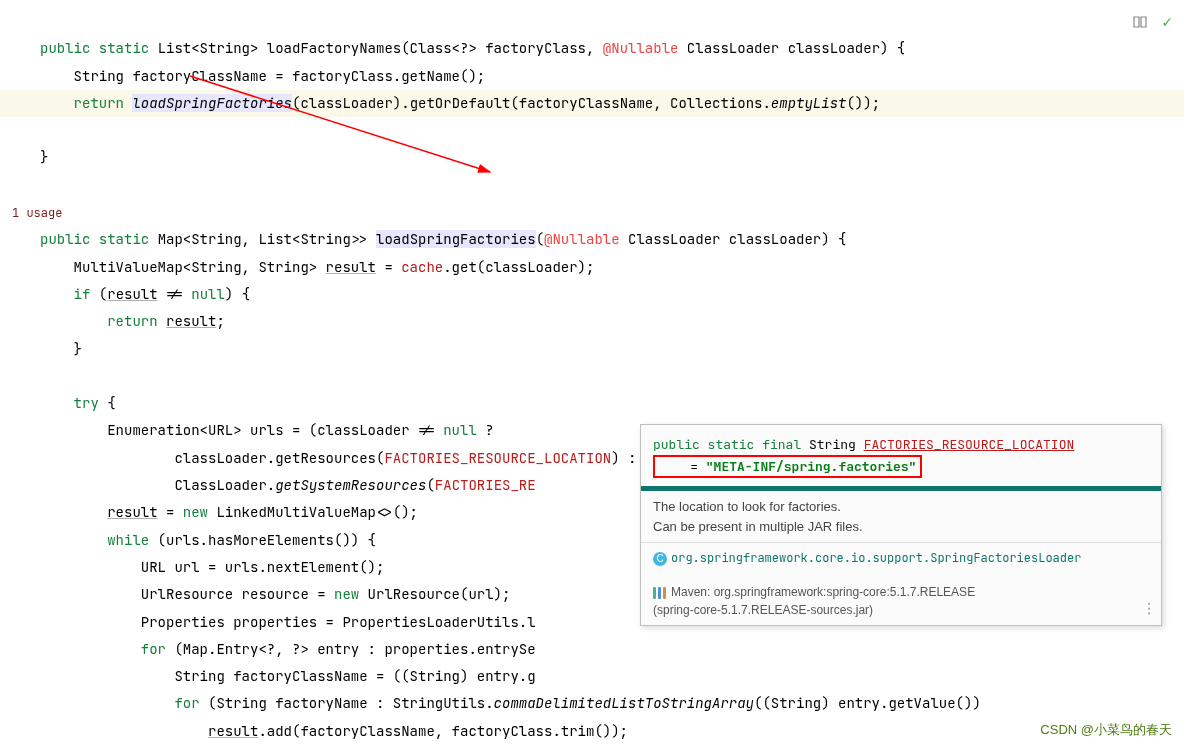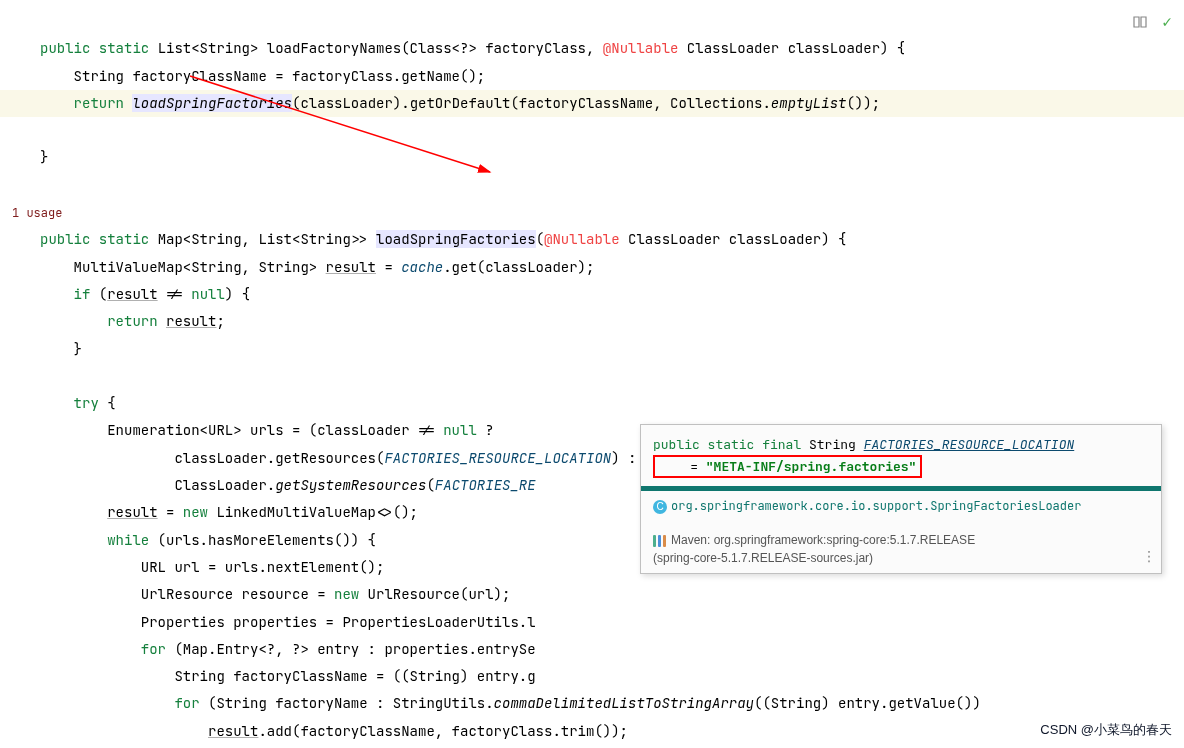--- a/index.html
+++ b/index.html
@@ -16,21 +16,21 @@
     overflow: hidden;
   }
   .code-area {
     padding: 8px 12px 8px 40px;
     white-space: pre;
     position: relative;
   }
   .kw { color: #15803d; font-weight: normal; }
   .anno { color: #ef4444; }
   .var { text-decoration: underline; text-decoration-color: #b0b0b0; }
-  .field-ref { color: #0c4a6e; font-style: italic; }
+  .field-ref { color: #b91c1c; }
   .ital { font-style: italic; }
   .str { color: #067d17; font-weight: bold; }
   .hl { background: #e6e6ff; }
   .hl2 { background: #e6e6ff; }
   .usage {
     color: #7f1d1d;
     font-size: 12px;
     font-style: normal;
     margin-left: -28px;
   }
@@ -116,21 +116,21 @@
     align-items: center;
   }
   .book-icon svg { display: block; }
   .check-icon { color: #4caf50; font-size: 16px; font-weight: bold; }
   .watermark {
     position: absolute;
     bottom: 6px;
     right: 12px;
     font-family: sans-serif;
     font-size: 13px;
-    color: #0f172a;
+    color: #4d7c0f;
   }
   .arrow-svg {
     position: absolute;
     top: 72px;
     left: 180px;
     z-index: 5;
     pointer-events: none;
   }
   .dots {
     position: absolute;
@@ -188,20 +188,24 @@
     <marker id="ah" markerWidth="10" markerHeight="10" refX="8" refY="3" orient="auto">
       <path d="M0,0 L9,3 L0,6 Z" fill="#ff0000"></path>
     </marker>
   </defs>
   <line x1="10" y1="4" x2="310" y2="100" stroke="#ff0000" stroke-width="1.5" marker-end="url(#ah)"></line>
 </svg>
 
 <div class="tooltip">
   <div class="tooltip-code"><span class="kw">public static final </span><span>String </span><span class="field-ref" style="text-decoration:underline">FACTORIES_RESOURCE_LOCATION</span>
 <span class="redbox"><span>    = </span><span class="str">"META-INF/spring.factories"</span></span></div>
+  <div class="tooltip-doc">
+    <div>The location to look for factories.</div>
+    <div>Can be present in multiple JAR files.</div>
+  </div>
   <div class="tooltip-loc">
     <div><span class="badge">C</span><span class="class-ref">org.springframework.core.io.support.SpringFactoriesLoader</span></div>
     <div style="font-family:-apple-system,'Segoe UI',sans-serif;margin-top:16px"><span class="lib-icon"></span><span>Maven: org.springframework:spring-core:5.1.7.RELEASE</span></div>
     <div style="font-family:-apple-system,'Segoe UI',sans-serif;">(spring-core-5.1.7.RELEASE-sources.jar)</div>
   </div>
   <div class="dots">⋮</div>
 </div>
 
 <div class="watermark">CSDN @小菜鸟的春天</div>
 

